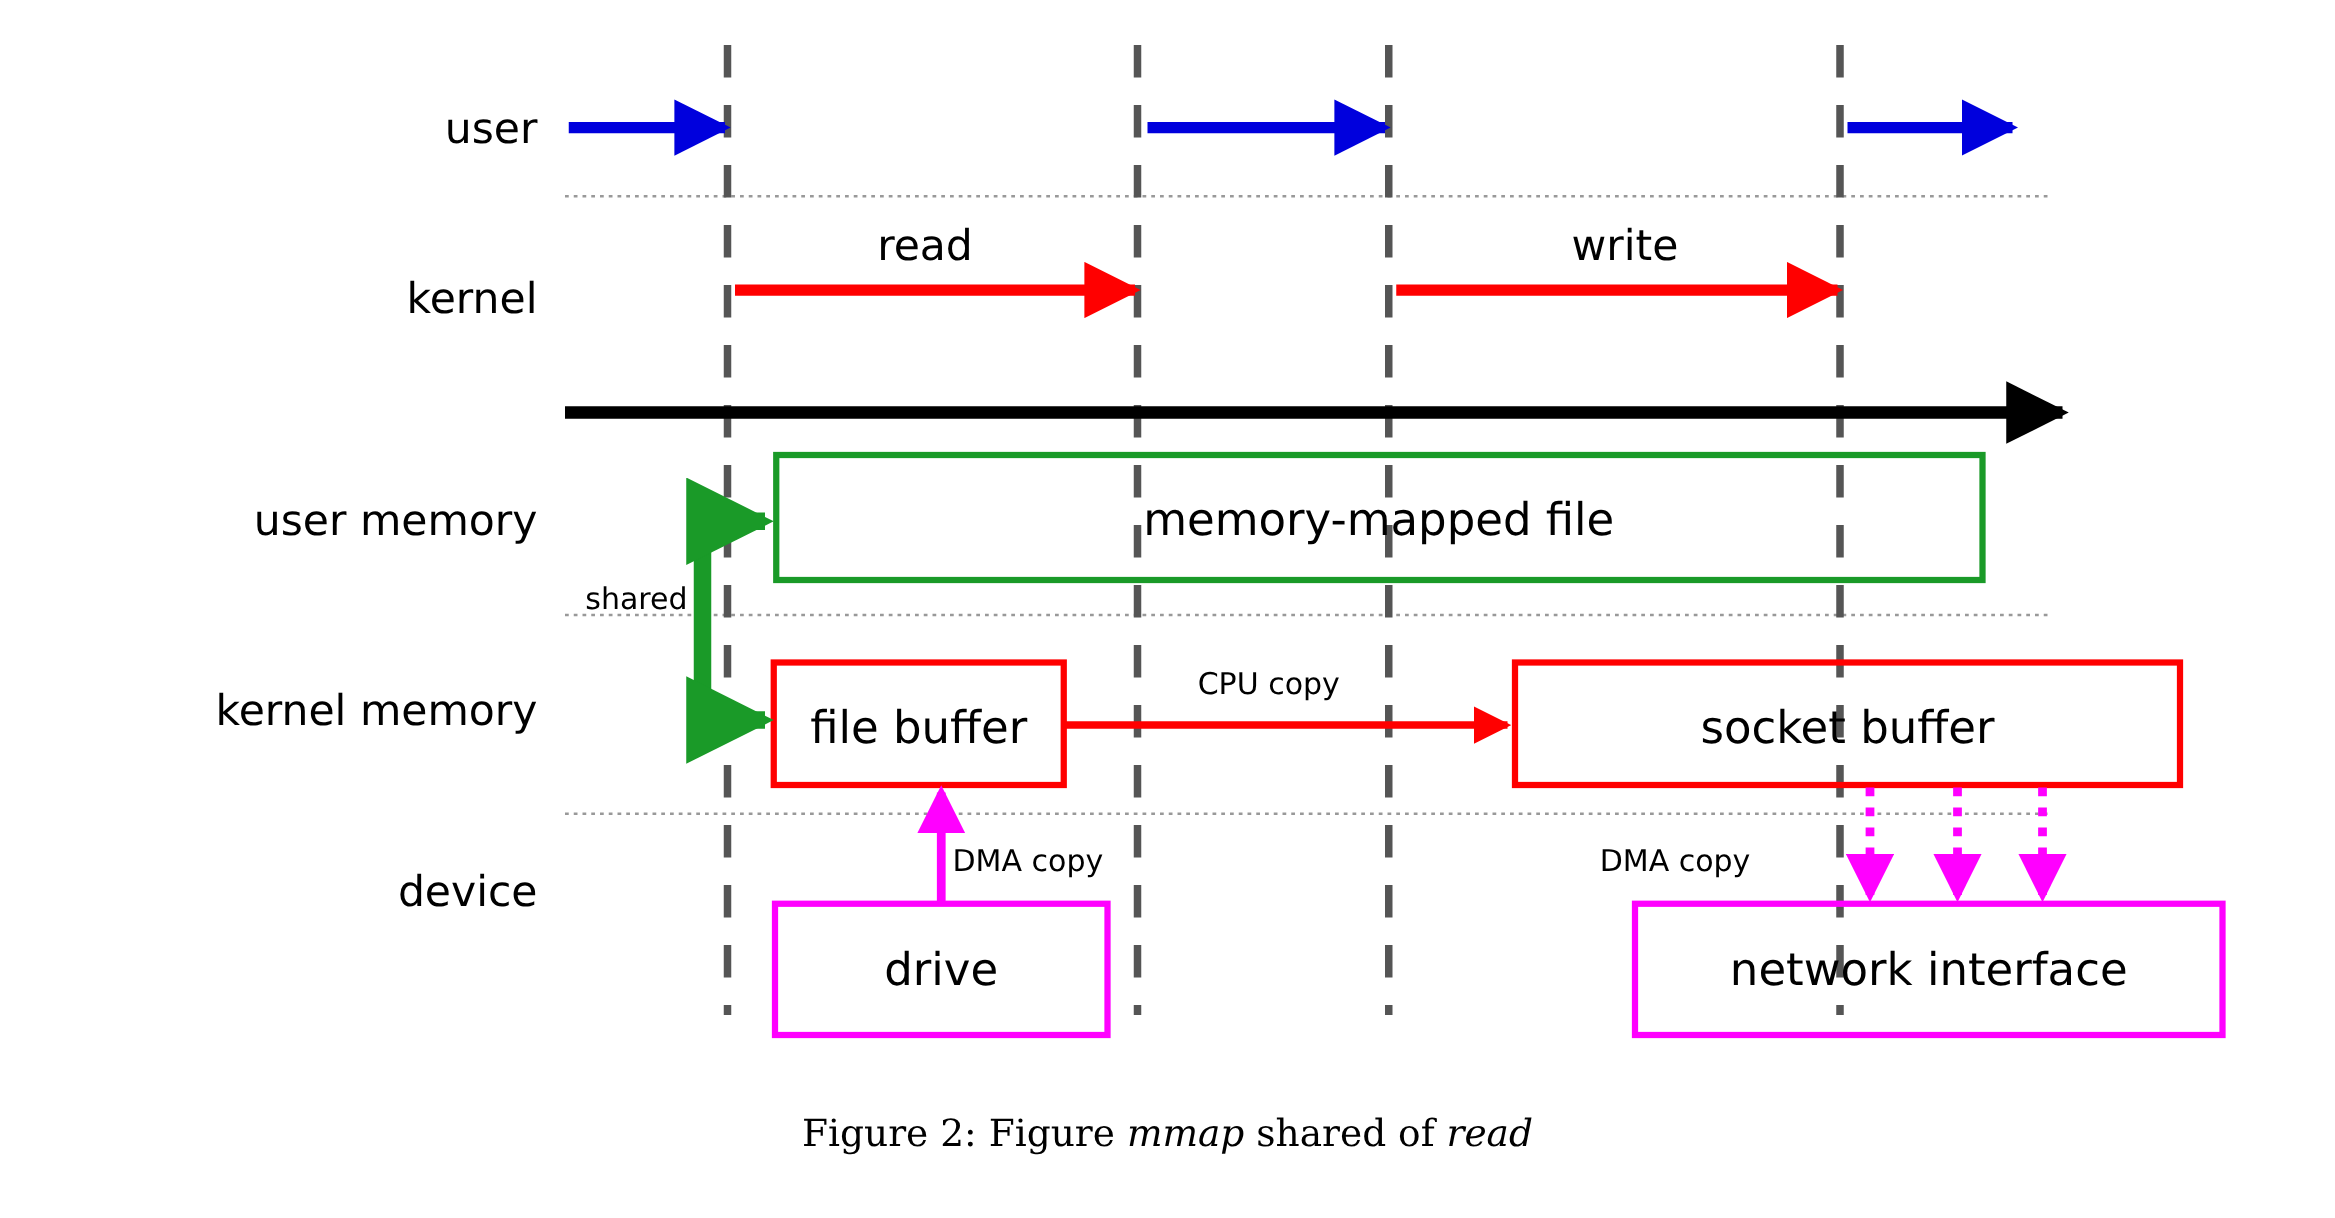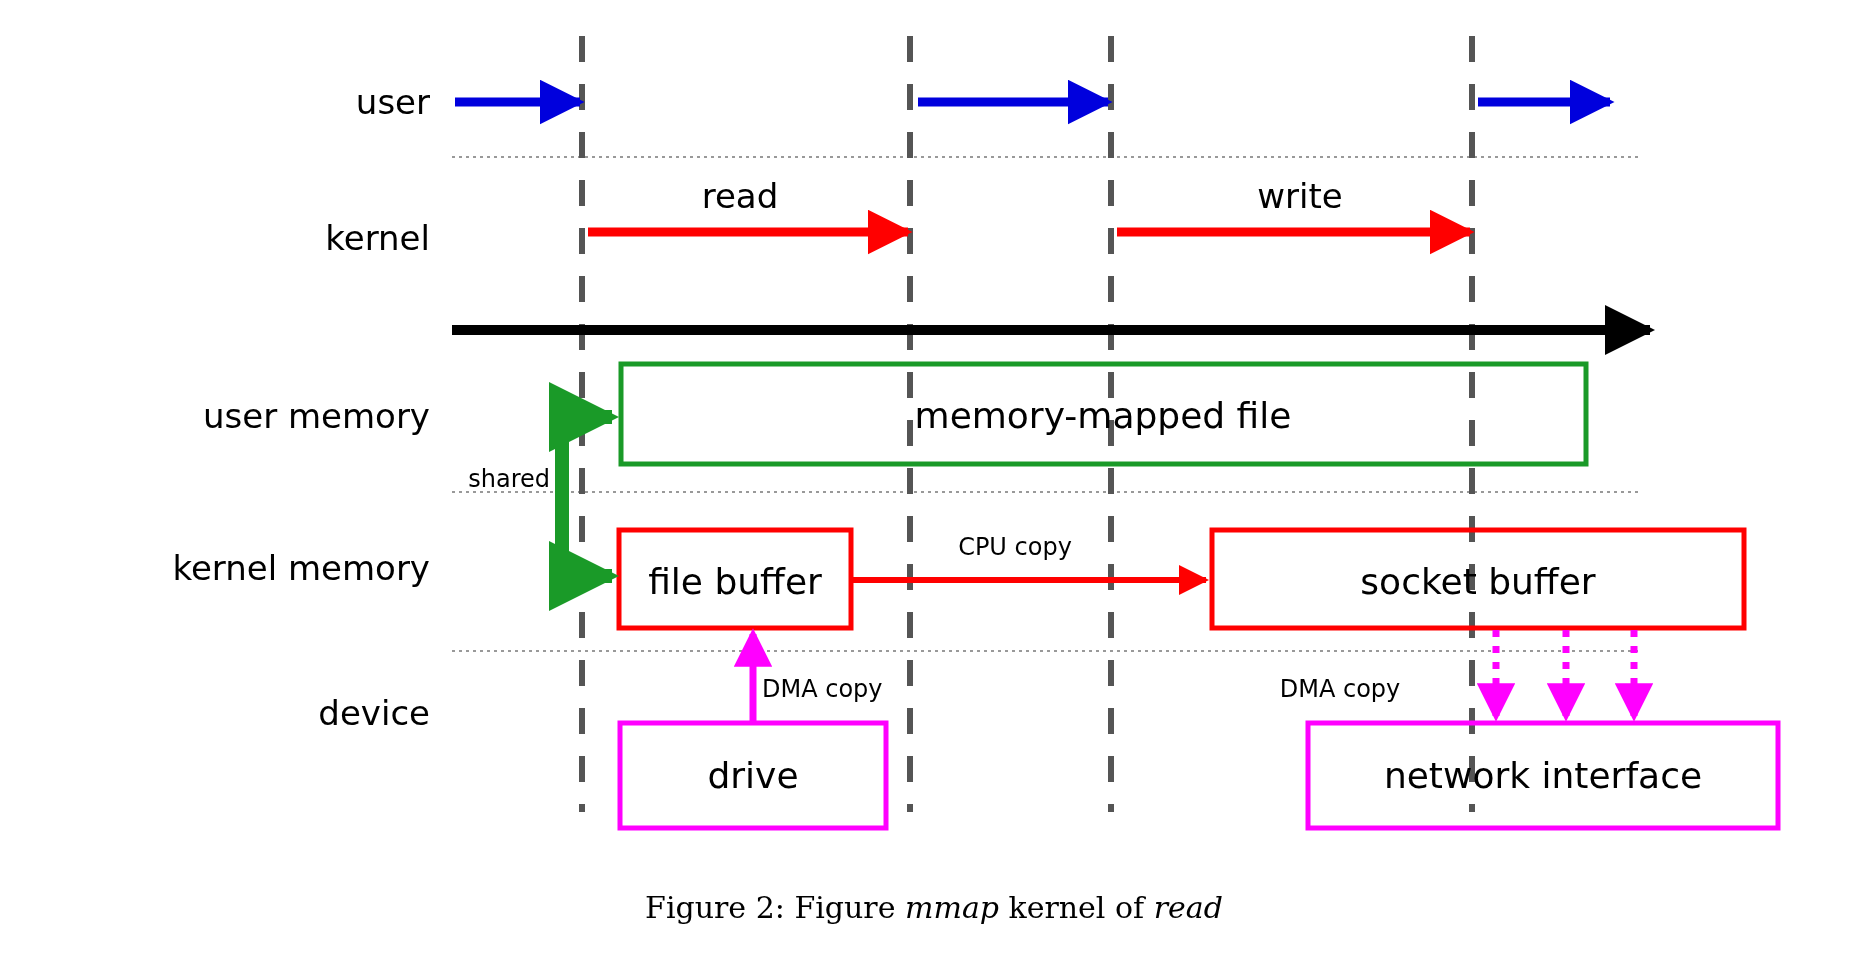--- a/index.html
+++ b/index.html
@@ -138,17 +138,17 @@
     <text class="lbl lbl-small" x="550" y="487" text-anchor="end">shared</text>
     <text class="lbl lbl-small" x="1015" y="555" text-anchor="middle">CPU copy</text>
     <text class="lbl lbl-small" x="762" y="697" text-anchor="start">DMA copy</text>
     <text class="lbl lbl-small" x="1340" y="697" text-anchor="middle">DMA copy</text>
   </svg>
 
   <div class="caption">
     <span>Figure 2:</span>
     <span>Figure</span>
     <i>mmap</i>
-    <span>kernel of</span>
+    <span>shared of</span>
     <i>read</i>
   </div>
 
 </div>
 
 </body></html>

